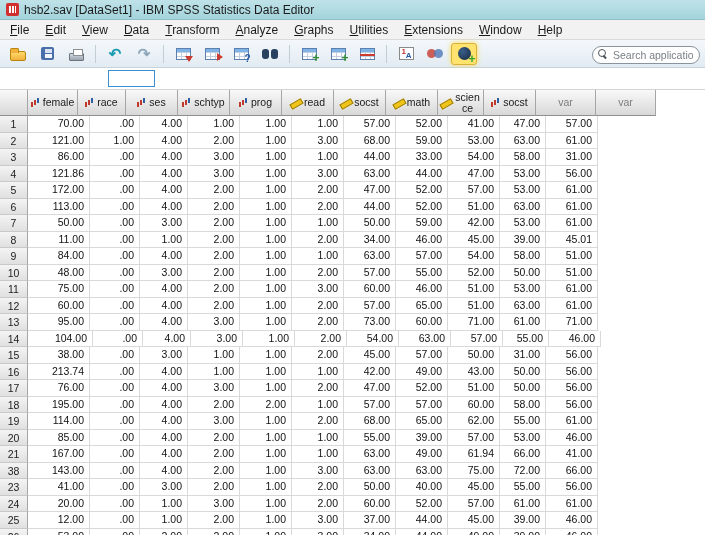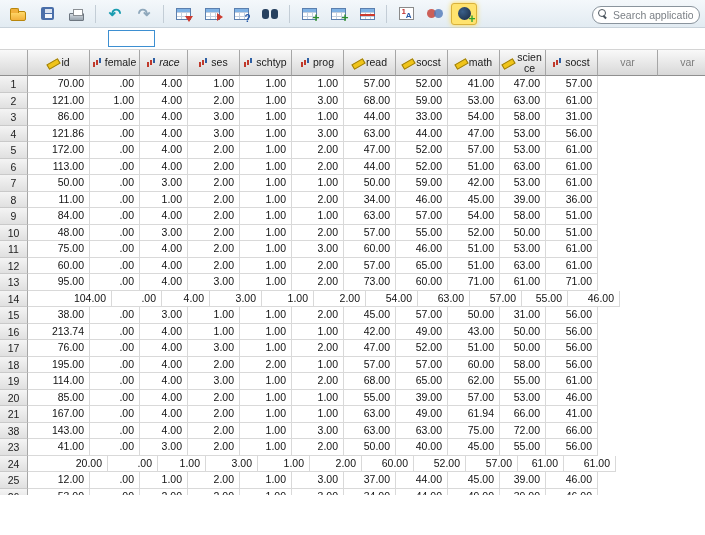--- a/index.html
+++ b/index.html
@@ -139,21 +139,38 @@
     border-right:1px solid #d9d9d9; border-bottom:1px solid #d9d9d9;
     overflow:hidden; white-space:nowrap;
   }
   .cell.novar { border-right:none; border-bottom:none; }
 </style>
 </head>
 <body>
 
 <div class="window">
 
-
+  <div class="titlebar">
+    <span class="app-icon"></span>
+    <span>hsb2.sav [DataSet1] - IBM SPSS Statistics Data Editor</span>
+  </div>
+
+  <div class="menubar">
+      <div class="menu-item">File</div>
+      <div class="menu-item">Edit</div>
+      <div class="menu-item">View</div>
+      <div class="menu-item">Data</div>
+      <div class="menu-item">Transform</div>
+      <div class="menu-item">Analyze</div>
+      <div class="menu-item">Graphs</div>
+      <div class="menu-item">Utilities</div>
+      <div class="menu-item">Extensions</div>
+      <div class="menu-item">Window</div>
+      <div class="menu-item">Help</div>
+    </div>
 
   <div class="toolbar">
 
     <div class="tb-btn">
         <span class="ic ic-folder"></span>
       </div>
       <div class="tb-btn">
         <span class="ic ic-floppy"></span>
       </div>
       <div class="tb-btn">
@@ -205,29 +222,25 @@
     </div>
   </div>
 
   <div class="cellbar">
     <div class="cell-ref-box"></div>
   </div>
 
   <div class="grid">
     <div class="grid-header">
       <div class="hcell corner"></div>
-    <div class="hcell" style="width: 62px;">
-          <span class="mi mi-scale"></span>
-          <span class="col-label">id</span>
-        </div>
         <div class="hcell" style="width: 50px;">
           <span class="mi mi-cat"></span>
           <span class="col-label">female</span>
         </div>
-        <div class="hcell" style="width: 48px; font-style: italic;">
+        <div class="hcell" style="width: 48px;">
           <span class="mi mi-cat"></span>
           <span class="col-label">race</span>
         </div>
         <div class="hcell" style="width: 52px;">
           <span class="mi mi-cat"></span>
           <span class="col-label">ses</span>
         </div>
         <div class="hcell" style="width: 52px;">
           <span class="mi mi-cat"></span>
           <span class="col-label">schtyp</span>
@@ -381,21 +394,21 @@
           <div class="cell" style="width: 62px;">11.00</div>
           <div class="cell" style="width: 50px;">.00</div>
           <div class="cell" style="width: 48px;">1.00</div>
           <div class="cell" style="width: 52px;">2.00</div>
           <div class="cell" style="width: 52px;">1.00</div>
           <div class="cell" style="width: 52px;">2.00</div>
           <div class="cell" style="width: 52px;">34.00</div>
           <div class="cell" style="width: 52px;">46.00</div>
           <div class="cell" style="width: 52px;">45.00</div>
           <div class="cell" style="width: 46px;">39.00</div>
-          <div class="cell" style="width: 52px;">36.00</div>
+          <div class="cell" style="width: 52px;">45.01</div>
           <div class="cell novar" style="width: 60px;"></div>
           <div class="cell novar" style="width: 60px;"></div>
         </div>
         <div class="grid-row">
           <div class="row-num">9</div>
           <div class="cell" style="width: 62px;">84.00</div>
           <div class="cell" style="width: 50px;">.00</div>
           <div class="cell" style="width: 48px;">4.00</div>
           <div class="cell" style="width: 52px;">2.00</div>
           <div class="cell" style="width: 52px;">1.00</div>
@@ -467,21 +480,21 @@
           <div class="cell" style="width: 52px;">73.00</div>
           <div class="cell" style="width: 52px;">60.00</div>
           <div class="cell" style="width: 52px;">71.00</div>
           <div class="cell" style="width: 46px;">61.00</div>
           <div class="cell" style="width: 52px;">71.00</div>
           <div class="cell novar" style="width: 60px;"></div>
           <div class="cell novar" style="width: 60px;"></div>
         </div>
         <div class="grid-row">
           <div class="row-num">14</div>
-          <div class="cell" style="width: 84px;">104.00</div>
+          <div class="cell" style="width: 65px;">104.00</div>
           <div class="cell" style="width: 50px;">.00</div>
           <div class="cell" style="width: 48px;">4.00</div>
           <div class="cell" style="width: 52px;">3.00</div>
           <div class="cell" style="width: 52px;">1.00</div>
           <div class="cell" style="width: 52px;">2.00</div>
           <div class="cell" style="width: 52px;">54.00</div>
           <div class="cell" style="width: 52px;">63.00</div>
           <div class="cell" style="width: 52px;">57.00</div>
           <div class="cell" style="width: 46px;">55.00</div>
           <div class="cell" style="width: 52px;">46.00</div>
@@ -627,21 +640,21 @@
           <div class="cell" style="width: 52px;">50.00</div>
           <div class="cell" style="width: 52px;">40.00</div>
           <div class="cell" style="width: 52px;">45.00</div>
           <div class="cell" style="width: 46px;">55.00</div>
           <div class="cell" style="width: 52px;">56.00</div>
           <div class="cell novar" style="width: 60px;"></div>
           <div class="cell novar" style="width: 60px;"></div>
         </div>
         <div class="grid-row">
           <div class="row-num">24</div>
-          <div class="cell" style="width: 80px;">20.00</div>
+          <div class="cell" style="width: 62px;">20.00</div>
           <div class="cell" style="width: 50px;">.00</div>
           <div class="cell" style="width: 48px;">1.00</div>
           <div class="cell" style="width: 52px;">3.00</div>
           <div class="cell" style="width: 52px;">1.00</div>
           <div class="cell" style="width: 52px;">2.00</div>
           <div class="cell" style="width: 52px;">60.00</div>
           <div class="cell" style="width: 52px;">52.00</div>
           <div class="cell" style="width: 52px;">57.00</div>
           <div class="cell" style="width: 46px;">61.00</div>
           <div class="cell" style="width: 52px;">61.00</div>

